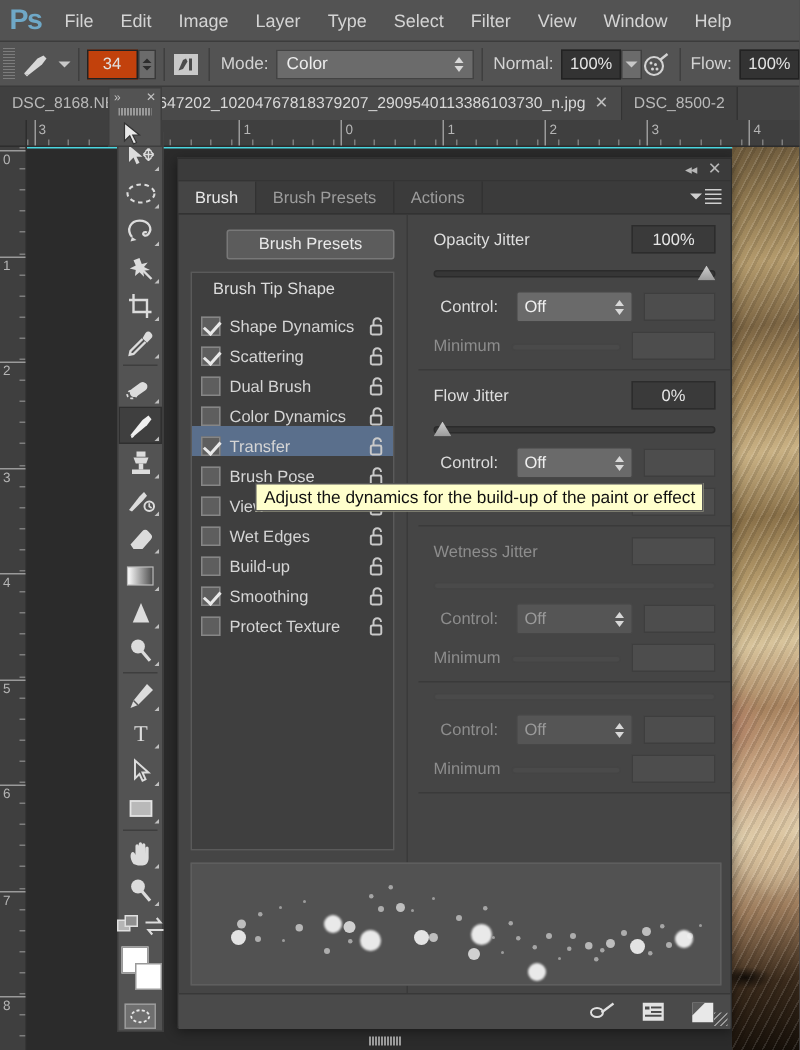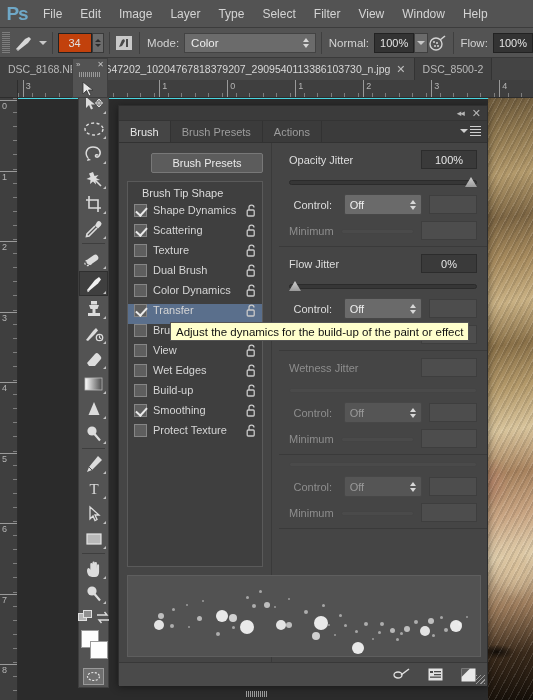--- a/index.html
+++ b/index.html
@@ -201,21 +201,21 @@
 
   .optlist {
     position: absolute; left: 8px; top: 38px; width: 136px; height: 386px;
     background: #3f3f3f; border: 1px solid #5a5a5a;
   }
   .optlist-head {
     height: 22px; display: flex; align-items: center; padding-left: 14px;
     color: #dcdcdc; font-size: 11px;
   }
   .optrow {
-    height: 20px; display: flex; align-items: flex-start; padding: 0 5px 0 6px;
+    height: 20px; display: flex; align-items: flex-end; padding: 0 5px 0 6px;
     color: #d5d5d5; font-size: 11px; gap: 6px;
   }
   .optrow.selected { background: #5a6f8c; }
   .chk {
     width: 13px; height: 13px; background: #5e5e5e; border: 1px solid #868686;
     position: relative; flex: 0 0 auto;
   }
   .chk.on::after {
     content: ""; position: absolute; left: 3px; top: 0px; width: 5px; height: 9px;
     border: solid #e9e9e9; border-width: 0 2px 2px 0; transform: rotate(42deg);
@@ -745,28 +745,20 @@
             <div class="optrow">
               <span class="chk on"></span>
               <span class="lbl">Scattering</span>
               <span class="lock-ico"><svg width="11" height="13" viewBox="0 0 11 13">
                   <path d="M3 6 V3.6 a2.5 2.5 0 015 0" fill="none" stroke="#c9c9c9" stroke-width="1.3"></path>
                   <rect x="1.2" y="6" width="7" height="6" rx="1" fill="none" stroke="#c9c9c9" stroke-width="1.3"></rect>
                 </svg></span>
             </div>
             <div class="optrow">
               <span class="chk"></span>
-              <span class="lbl">Texture</span>
-              <span class="lock-ico"><svg width="11" height="13" viewBox="0 0 11 13">
-                  <path d="M3 6 V3.6 a2.5 2.5 0 015 0" fill="none" stroke="#c9c9c9" stroke-width="1.3"></path>
-                  <rect x="1.2" y="6" width="7" height="6" rx="1" fill="none" stroke="#c9c9c9" stroke-width="1.3"></rect>
-                </svg></span>
-            </div>
-            <div class="optrow">
-              <span class="chk"></span>
               <span class="lbl">Dual Brush</span>
               <span class="lock-ico"><svg width="11" height="13" viewBox="0 0 11 13">
                   <path d="M3 6 V3.6 a2.5 2.5 0 015 0" fill="none" stroke="#c9c9c9" stroke-width="1.3"></path>
                   <rect x="1.2" y="6" width="7" height="6" rx="1" fill="none" stroke="#c9c9c9" stroke-width="1.3"></rect>
                 </svg></span>
             </div>
             <div class="optrow">
               <span class="chk"></span>
               <span class="lbl">Color Dynamics</span>
               <span class="lock-ico"><svg width="11" height="13" viewBox="0 0 11 13">

